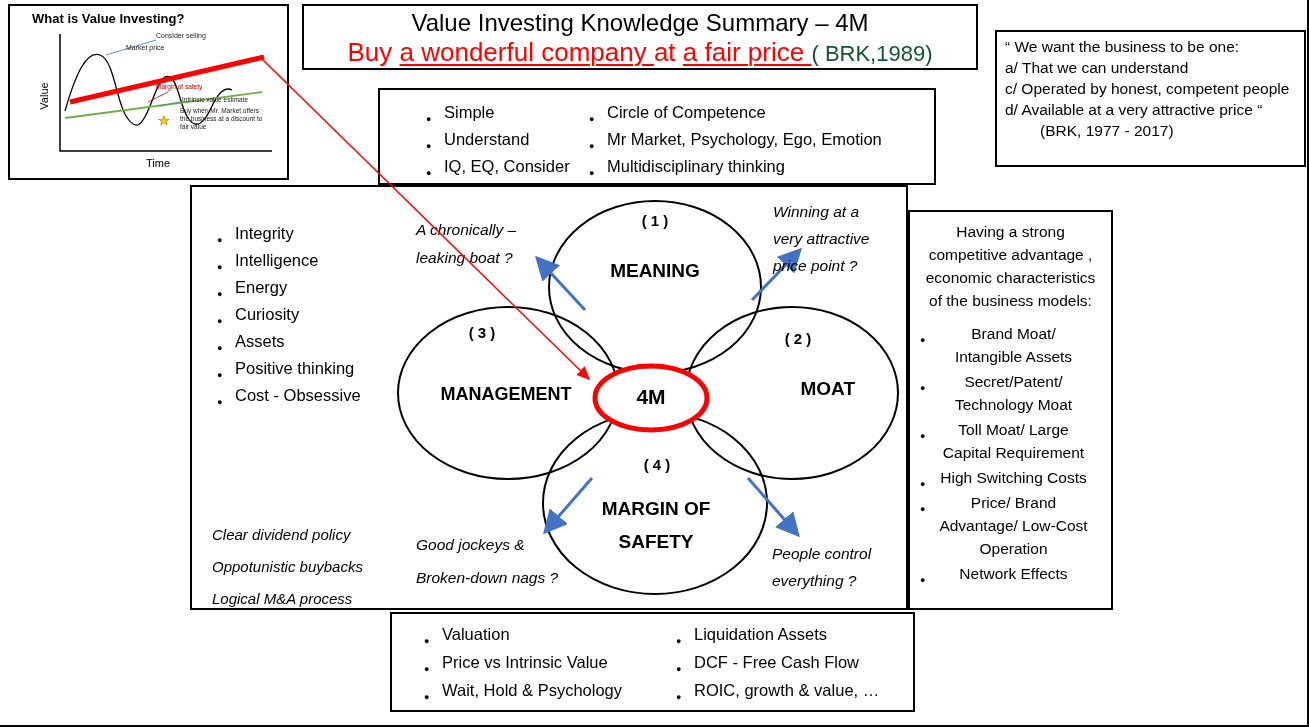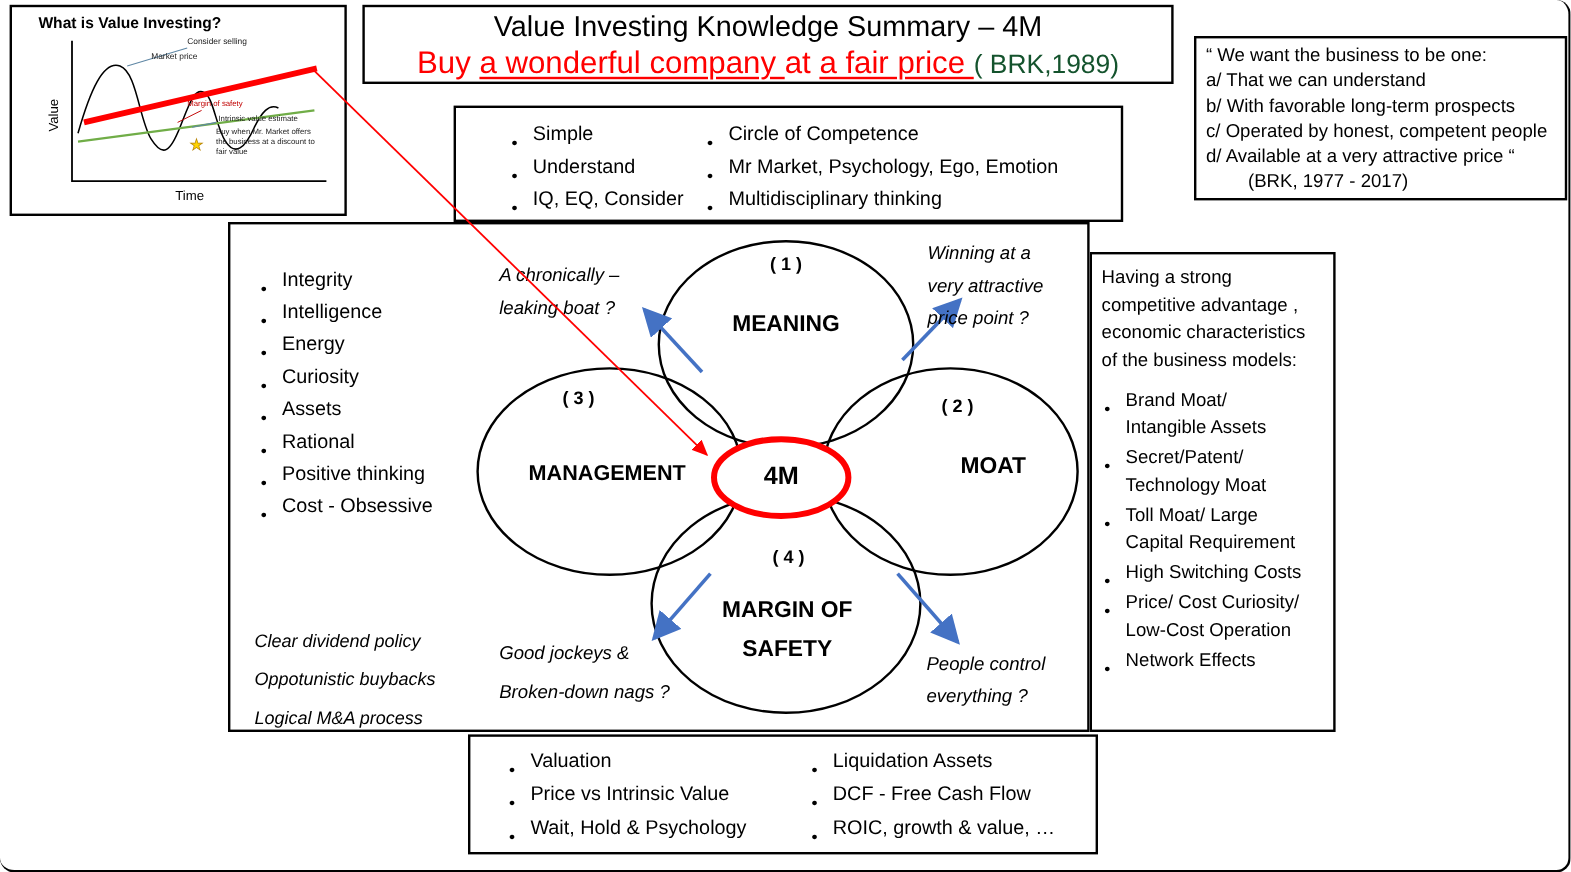--- a/index.html
+++ b/index.html
@@ -1,19 +1,19 @@
 <!DOCTYPE html>
 <html><head>
 <meta charset="utf-8">
 <style>
   * { margin:0; padding:0; box-sizing:border-box; }
   html,body { background:#fff; }
   body { font-family:"Liberation Sans", sans-serif; color:#000; }
   #page { position:relative; width:1309px; height:727px; background:#fff;
-          border-right:2px solid #000; border-bottom:2px solid #000; overflow:hidden;border-radius:12px; }
+          border-right:2px solid #000; border-bottom:2px solid #000; overflow:hidden; }
   .box { position:absolute; background:#fff; border:2px solid #000; }
   .abs { position:absolute; }
 
   
   ul.bullets { list-style:none; }
   ul.bullets li { position:relative; padding-left:20px; }
   ul.bullets li::before { content:"●"; position:absolute; left:2px; top:7px; font-size:9px; }
   .list-sp li { line-height:20px; margin-bottom:7px; font-size:16.5px; }
   .list-27 li { line-height:27px; margin-bottom:0; font-size:16.5px; }
   .list-27 li::before { top:9px; }
@@ -50,21 +50,21 @@
   
   #venn-svg { position:absolute; left:395px; top:190px; width:515px; height:420px; z-index:5; }
   .vc { fill:none; stroke:#000; stroke-width:2; }
   .ba { stroke:#4472C4; stroke-width:3; }
   .vlabel { position:absolute; z-index:6; text-align:center; font-weight:bold; }
   .vnum { font-size:15px; }
   .vname { font-size:19px; line-height:26px; }
   .annot { position:absolute; z-index:6; font-style:italic; font-size:15.5px; }
 
   
-  #moat-box { left:908px; top:210px; width:205px; height:400px; padding:8px; }
+  #moat-box { left:908px; top:210px; width:205px; height:400px; padding:8px;text-align:center; }
   #moat-intro { font-size:15.5px; line-height:23px; margin-bottom:10px; }
 
   
   #bottom-box { left:390px; top:612px; width:525px; height:100px; }
 
   
   #red-overlay { position:absolute; left:0; top:0; width:1309px; height:727px; z-index:40; pointer-events:none; }
 </style>
 </head>
 <body>
@@ -100,21 +100,20 @@
 
   <div class="box" id="title-box">
     <div id="title-line1">Value Investing Knowledge Summary – 4M</div>
     <div id="title-line2"><span class="red">Buy </span><span class="redu">a wonderful company </span><span class="red">at </span><span class="redu">a fair price </span><span id="title-brk">( BRK,1989)</span></div>
   </div>
 
   <div class="box" id="quote-box">
     <ul>
         <li>“ We want the business to be one:</li>
         <li>a/ That we can understand</li>
-        <li>b/ With favorable long-term prospects</li>
         <li>c/ Operated by honest, competent people</li>
         <li>d/ Available at a very attractive price “</li>
       </ul>
     <div id="quote-attrib">(BRK, 1977 - 2017)</div>
   </div>
 
   <div class="box" id="top-box">
     <ul class="bullets list-sp abs" style="left:44px; top:12px;">
         <li>Simple</li>
         <li>Understand</li>
@@ -127,21 +126,20 @@
       </ul>
   </div>
 
   <div class="box" id="main-box">
     <ul class="bullets list-27 abs" style="left:23px; top:33px; width:185px;">
         <li>Integrity</li>
         <li>Intelligence</li>
         <li>Energy</li>
         <li>Curiosity</li>
         <li>Assets</li>
-        <li>Rational</li>
         <li>Positive thinking</li>
         <li>Cost - Obsessive</li>
       </ul>
     <ul id="mgmt-italics" class="abs" style="left:20px; top:332px; width:190px;">
         <li>Clear dividend policy</li>
         <li>Oppotunistic buybacks</li>
         <li>Logical M&amp;A process</li>
       </ul>
   </div>
 
@@ -177,21 +175,21 @@
   <div class="annot" style="left:416px; top:528px; width:160px; line-height:33px;">Good jockeys &amp; Broken-down nags ?</div>
   <div class="annot" style="left:772px; top:540px; width:120px; line-height:27px;">People control everything ?</div>
 
   <div class="box" id="moat-box">
     <div id="moat-intro">Having a strong competitive advantage , economic characteristics of the business models:</div>
     <ul class="bullets list-moat">
         <li>Brand Moat/ Intangible Assets</li>
         <li>Secret/Patent/ Technology Moat</li>
         <li>Toll Moat/ Large Capital Requirement</li>
         <li>High Switching Costs</li>
-        <li>Price/ Cost Curiosity/ Low-Cost Operation</li>
+        <li>Price/ Brand Advantage/ Low-Cost Operation</li>
         <li>Network Effects</li>
       </ul>
   </div>
 
   <div class="box" id="bottom-box">
     <ul class="bullets list-bot abs" style="left:30px; top:10px;">
         <li>Valuation</li>
         <li>Price vs Intrinsic Value</li>
         <li>Wait, Hold &amp; Psychology</li>
       </ul>

